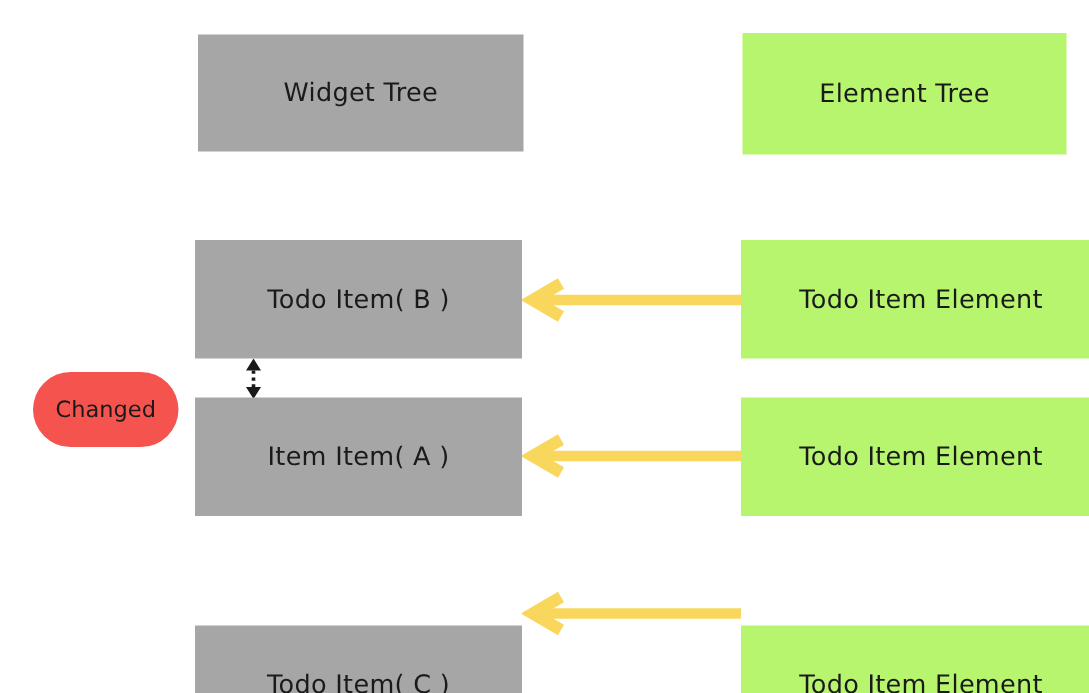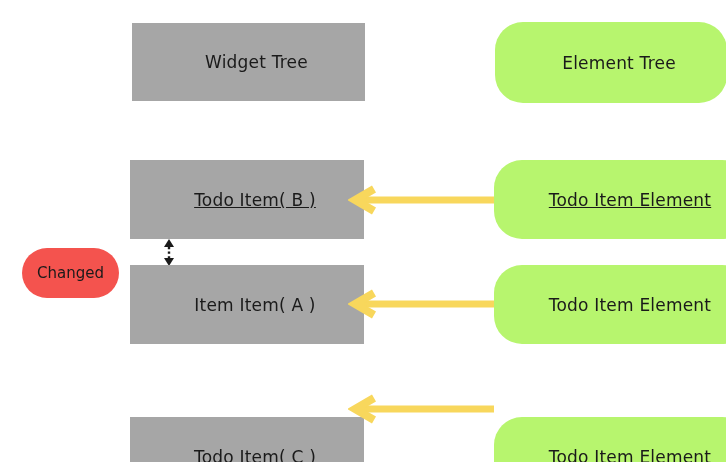--- a/index.html
+++ b/index.html
@@ -18,33 +18,32 @@
     background:var(--bg);
     overflow:hidden;
   }
   .box{
     position:absolute;
     display:flex;align-items:center;justify-content:center;
     font-size:17px;
     letter-spacing:.2px;
     text-align:center;
     color:var(--text);
-    padding-left:16px;
   }
   .gray{background:var(--widget-box);}
-  .green{background:var(--element-box);border-radius:28px;}
+  .green{background:var(--element-box);}
 
   
   .widget-header{left:132px;top:23px;width:217px;height:78px;}
   .element-header{left:495px;top:22px;width:216px;height:81px;}
 
   
   .wrow{left:130px;width:218px;}
   .erow{left:494px;width:240px;}
-  .row-b{top:160px;height:79px;text-decoration:underline;}
+  .row-b{top:160px;height:79px;}
   .row-a{top:265px;height:79px;}
   .row-c{top:370px;height:80px;margin-top:47px;}
 
   
   .link-arrow{
     position:absolute;left:348px;width:146px;height:30px;
     color:var(--arrow);
   }
   .link-arrow svg{display:block;width:146px;height:30px;}
   .arrow-b{top:185px;}

